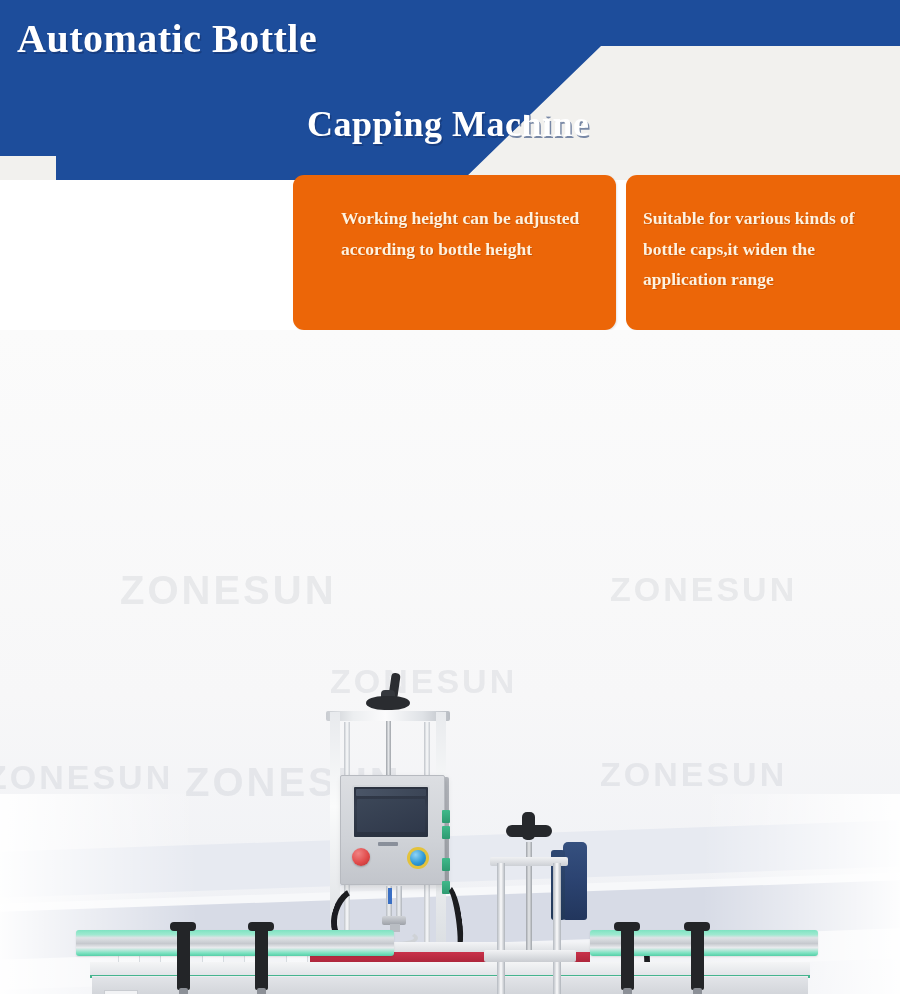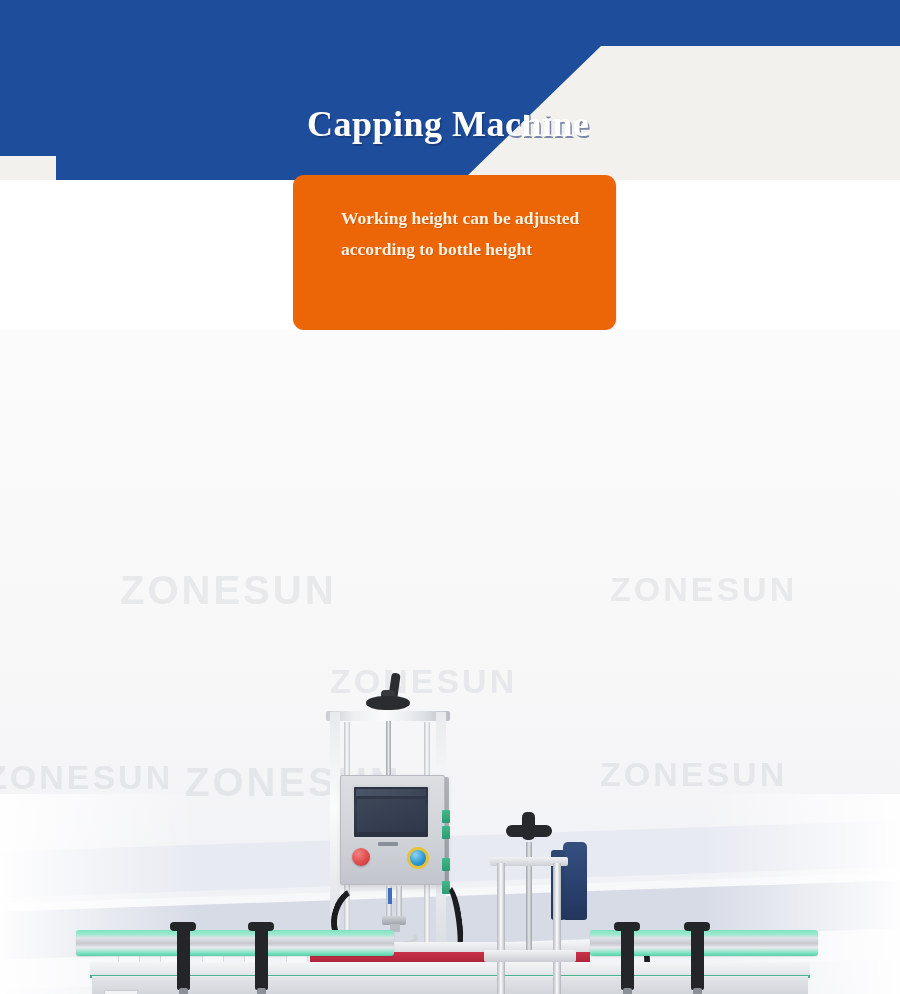--- a/index.html
+++ b/index.html
@@ -211,30 +211,34 @@
 </style>
 </head>
 <body>
 
 <div class="page">
 
   <div class="header">
     <div class="header-blue"></div>
     <div class="header-blue-tail"></div>
 
+    <div class="title-line title-1">Automatic Bottle</div>
 
     <div class="clip-host">
       <div class="title-2 white">Capping Machine</div>
       <div class="title-2 blue">Capping Machine</div>
     </div>
   </div>
 
   <div class="features">
     <div class="fbox" id="fbox-2">
       <p>Working height can be adjusted according to bottle height</p>
+    </div>
+    <div class="fbox" id="fbox-3">
+      <p>Suitable for various kinds of bottle caps,it widen the application range</p>
     </div>
   </div>
 
   <div class="photo">
 
     <div class="floor">
       <div class="band b1"></div>
       <div class="band b2"></div>
       <div class="band b3"></div>
       <div class="band b4"></div>

